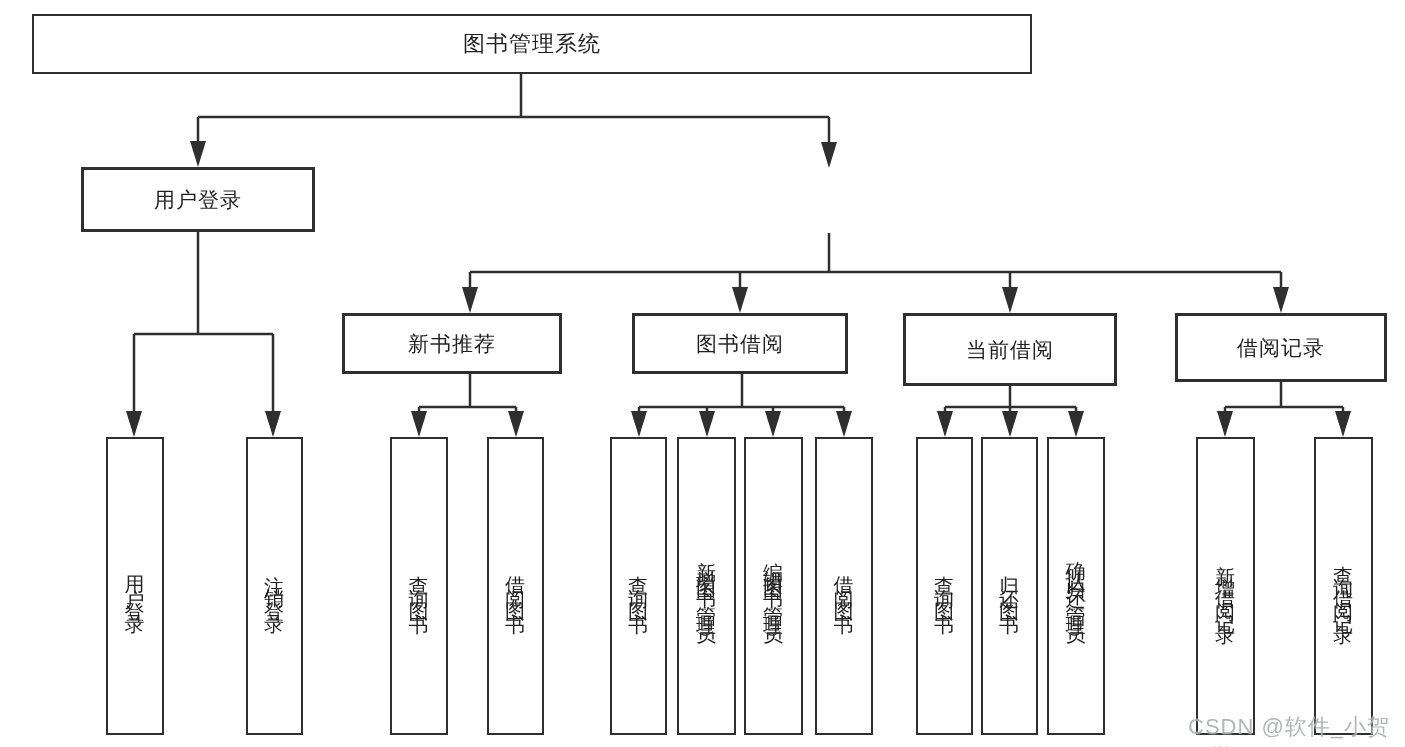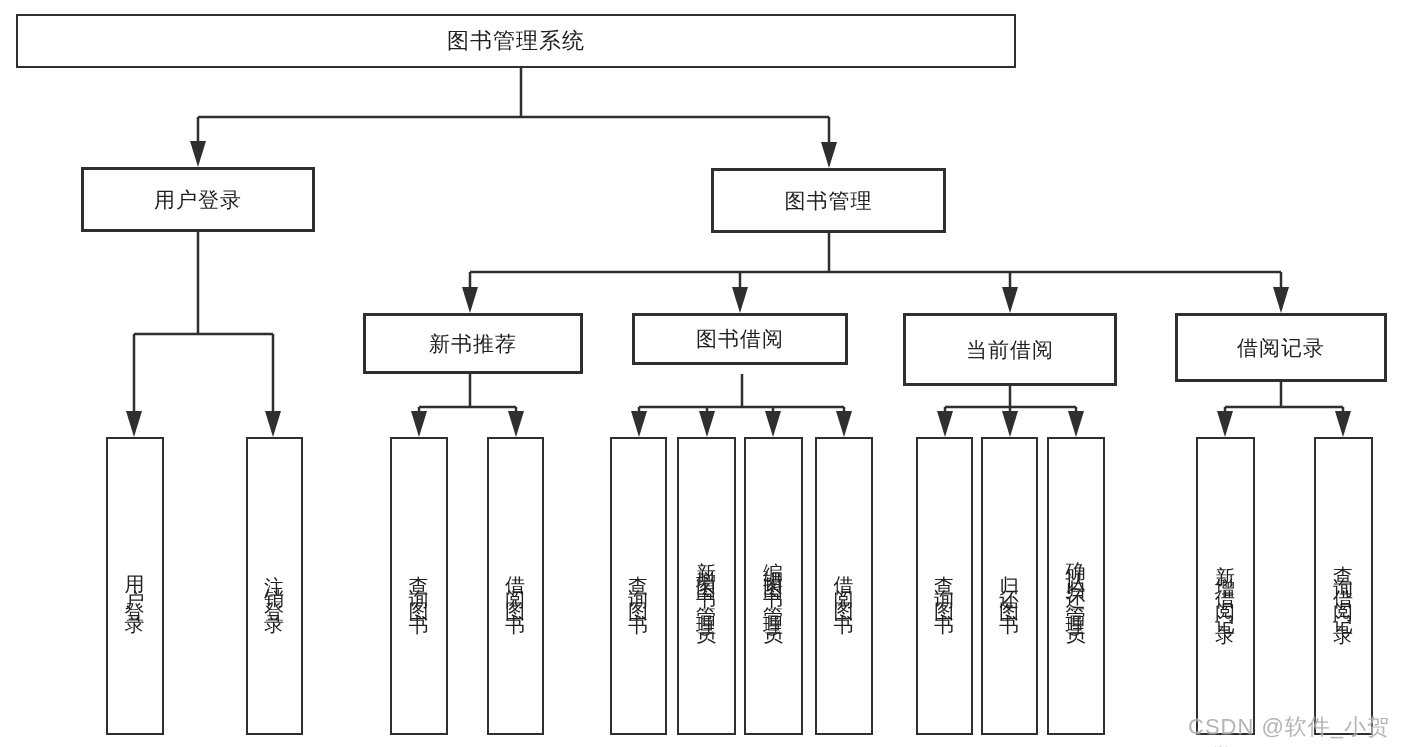--- a/index.html
+++ b/index.html
@@ -109,35 +109,32 @@
       <polygon class="ar" points="1076,437 1068,411 1084,411"></polygon>
     </g>
 
     <g>
       <path class="ln" d="M1281 374 V407 M1225 407 H1343 M1225 407 V415 M1343 407 V415"></path>
       <polygon class="ar" points="1225,437 1217,411 1233,411"></polygon>
       <polygon class="ar" points="1343,437 1335,411 1351,411"></polygon>
     </g>
   </svg>
 
-  <div class="node rootbox" style="left:16px; top:14px; width:1000px; height:54px;text-align:center;">
+  <div class="node rootbox" style="left:32px; top:14px; width:1000px; height:60px;text-align:center;">
     <span>图书管理系统</span>
   </div>
 
   <div class="node hbox" style="left:81px; top:167px; width:234px; height:65px;">
     <span>用户登录</span>
   </div>
-  <div class="node hbox" style="left:711px; top:168px; width:235px; height:65px;">
-    <span>图书管理</span>
-  </div>
 
-  <div class="node hbox" style="left:363px; top:313px; width:220px; height:61px;">
+  <div class="node hbox" style="left:342px; top:313px; width:220px; height:61px;">
     <span>新书推荐</span>
   </div>
-  <div class="node hbox" style="left:632px; top:313px; width:216px; height:52px;">
+  <div class="node hbox" style="left:632px; top:313px; width:216px; height:61px;">
     <span>图书借阅</span>
   </div>
   <div class="node hbox" style="left:903px; top:313px; width:214px; height:73px;">
     <span>当前借阅</span>
   </div>
   <div class="node hbox" style="left:1175px; top:313px; width:212px; height:69px;">
     <span>借阅记录</span>
   </div>
 
   <div class="node vbox" style="left:106px; top:437px; width:58px; height:298px;">

